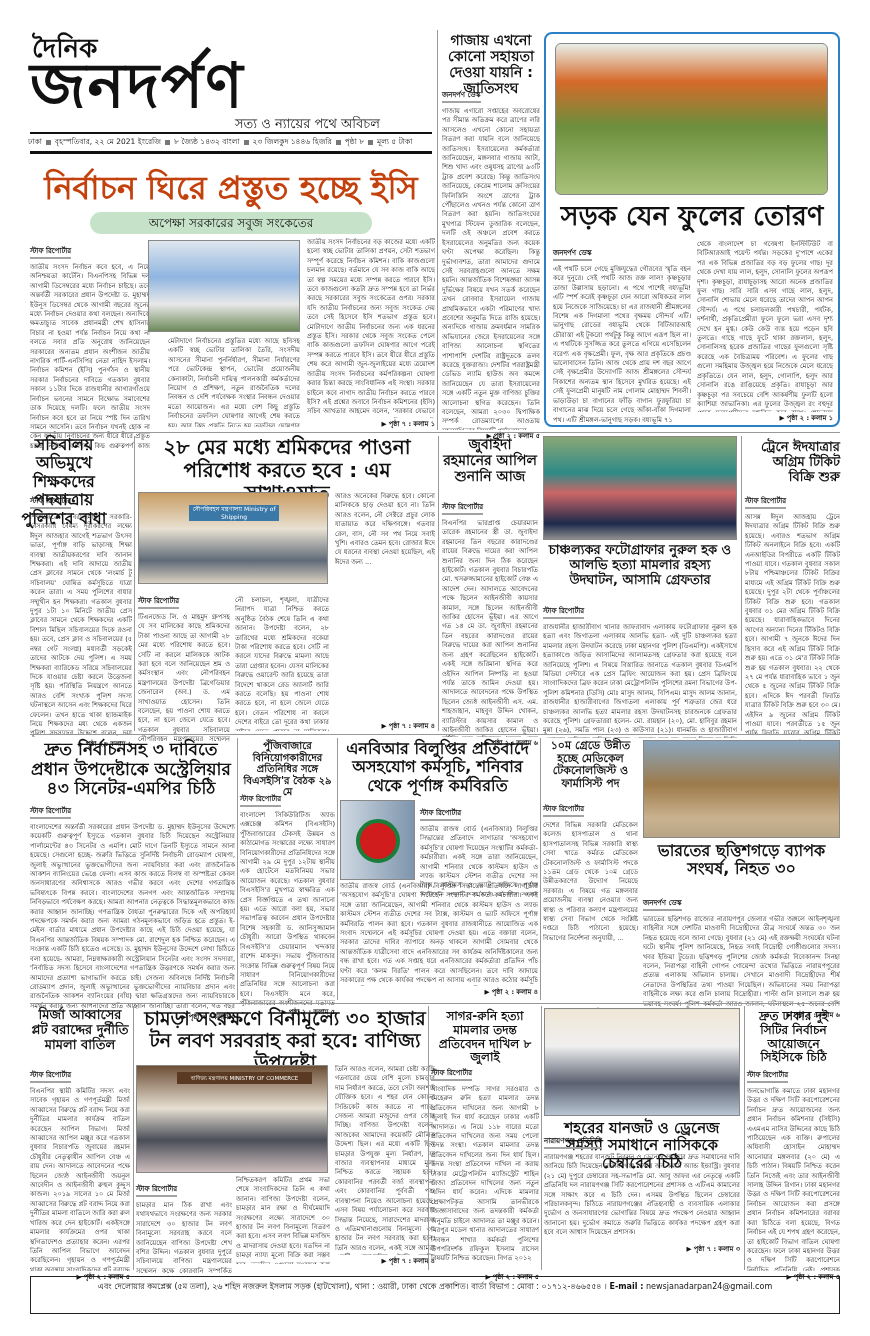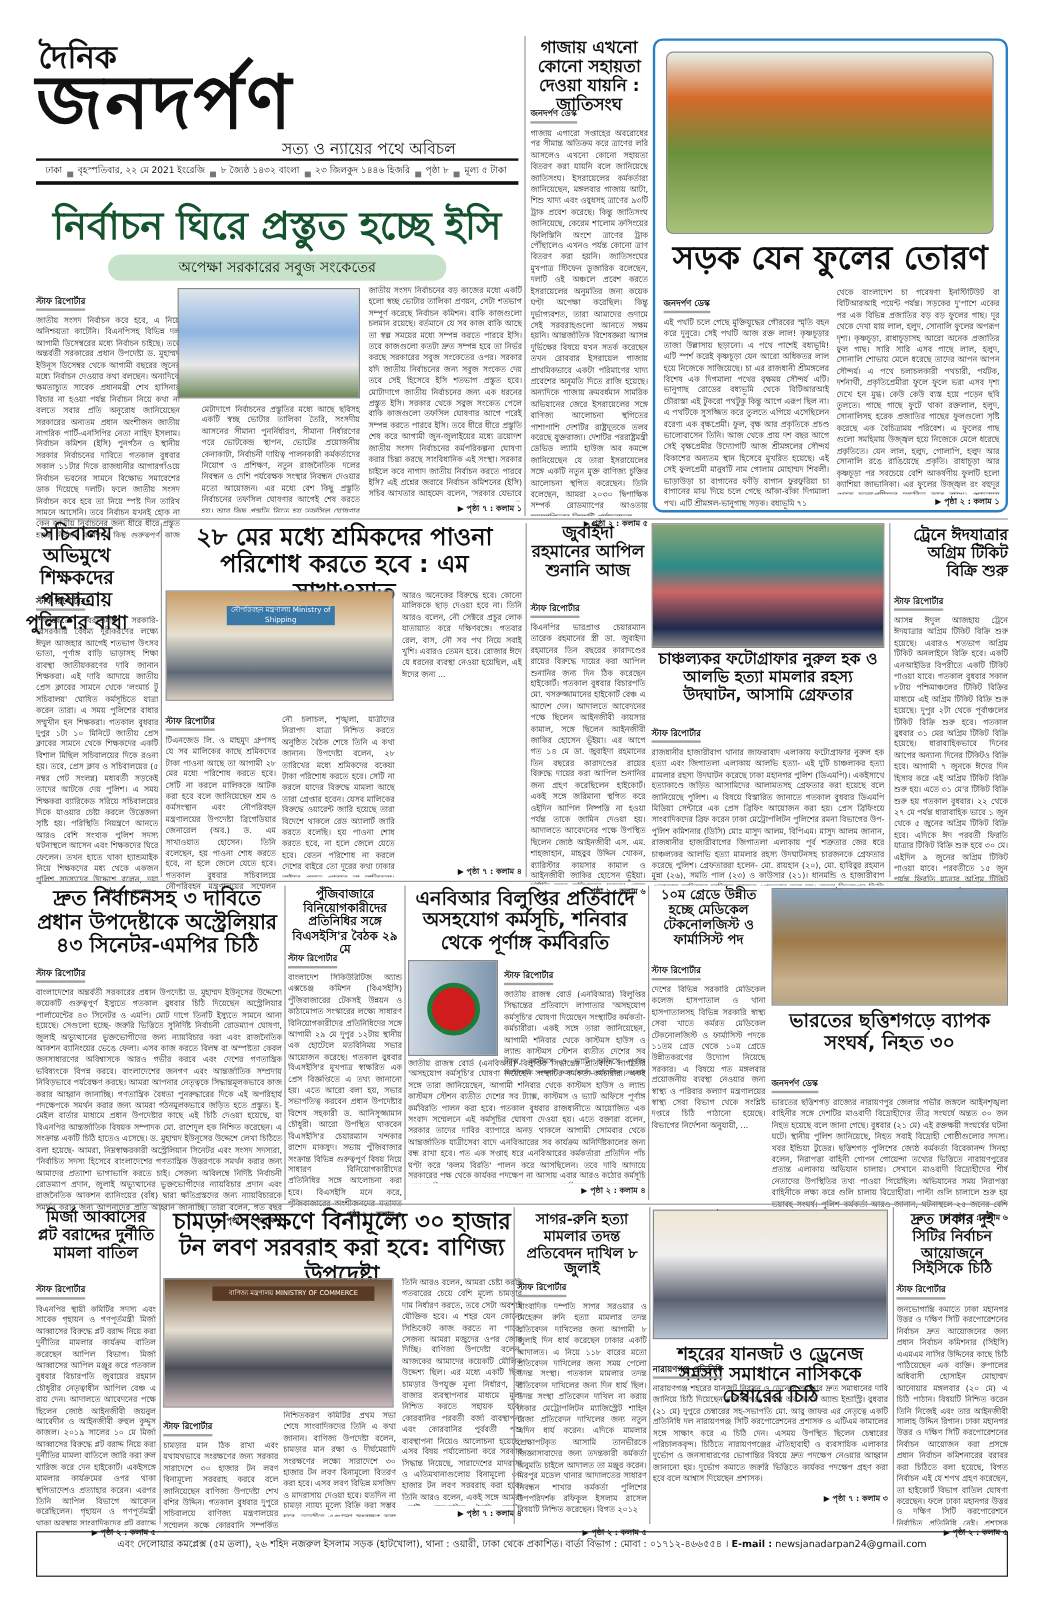--- a/index.html
+++ b/index.html
@@ -2,23 +2,23 @@
 <html><head>
 <meta charset="utf-8">
 <style>
 *{box-sizing:border-box;margin:0;padding:0}
 body{width:870px;height:1336px;background:#fff;font-family:"DejaVu Sans",sans-serif;color:#111;position:relative;overflow:hidden}
 .abs{position:absolute}
 .masthead-daily{left:32px;top:28px;font-size:26px;font-weight:bold}
 .masthead-title{left:30px;top:55px;font-size:62px;font-weight:900;letter-spacing:2px;line-height:1}
 .masthead-slogan{left:235px;top:114px;font-size:13px;}
 .rule{background:#111;height:2px;left:30px;width:402px}
-.dateline{left:38px;top:136px;width:402px;font-size:7.5px;white-space:nowrap;overflow:hidden;display:flex;gap:4px;align-items:flex-end}
+.dateline{left:28px;top:136px;width:402px;font-size:7.5px;white-space:nowrap;overflow:hidden;display:flex;gap:4px;align-items:center}
 .dateline .sq{display:inline-block;width:5px;height:5px;background:#777}
-.lead-head{left:30px;top:172px;width:402px;font-size:32px;color:#14532d;font-weight:bold;text-align:center;white-space:nowrap;line-height:1}
+.lead-head{left:30px;top:172px;width:402px;font-size:32px;color:#c2410c;font-weight:bold;text-align:center;white-space:nowrap;line-height:1}
 .lead-sub{left:90px;top:212px;width:282px;height:22px;background:#c6e3c9;border-radius:11px;font-size:12px;text-align:center;line-height:22px}
 .byline{font-size:7px;font-weight:bold;border-bottom:2px solid #a3a3a3;display:inline-block;margin-bottom:4px}
 .body{font-size:6.6px;line-height:9.4px;text-align:justify;color:#222}
 .jump{font-size:6.6px;font-weight:bold;text-align:right}
 .head{font-weight:bold;text-align:center;line-height:1.15}
 .photo{border:1px solid #888;background:linear-gradient(135deg,#7a8f6a,#c9c2a8);}
 .photo.flowers{background:linear-gradient(180deg,#e9efe9 0%,#d66a2a 25%,#6b8f3c 55%,#a9c27a 100%)}
 .photo.ec{background:linear-gradient(180deg,#dfe6ee 0%,#8fb5e0 40%,#e8e8e8 70%,#6e8a5b 100%)}
 .photo.meet{background:linear-gradient(180deg,#c99d64 0%,#e8e1d2 40%,#5f6a78 75%,#d9d0c0 100%)}
 .photo.police{background:linear-gradient(180deg,#8aa776 0%,#2d8a87 35%,#c66 55%,#1d2a4c 85%,#8d8d8d 100%)}

